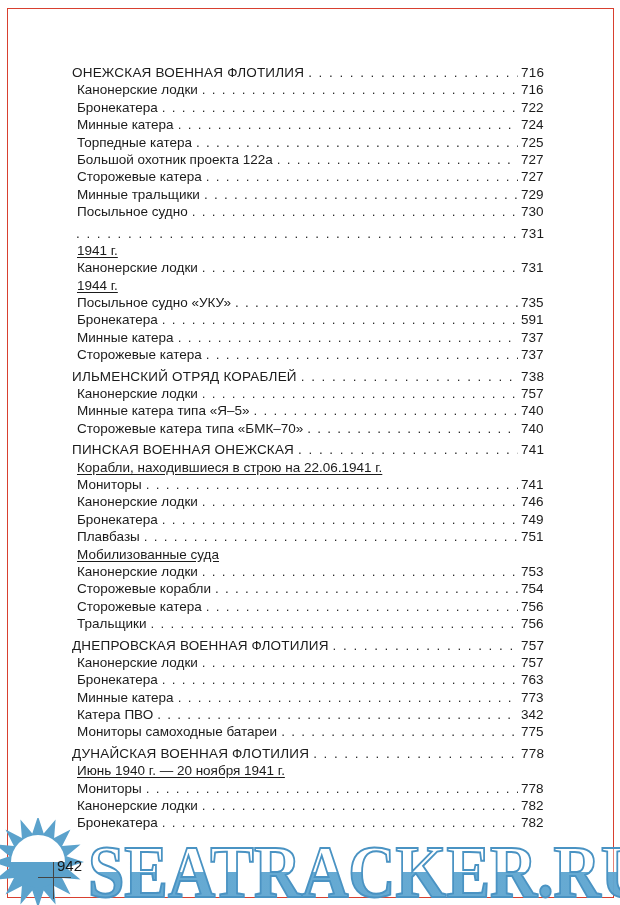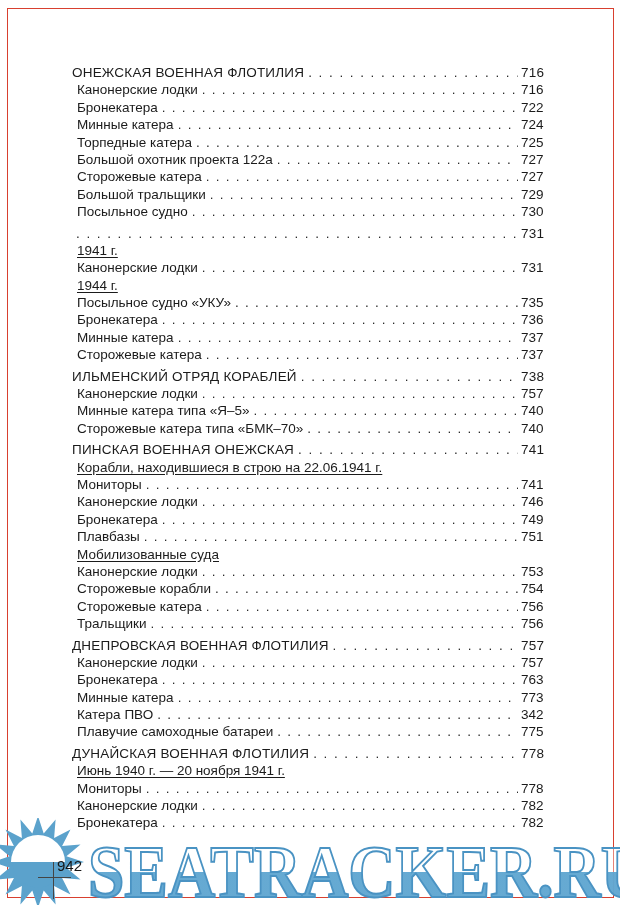--- a/index.html
+++ b/index.html
@@ -104,21 +104,21 @@
     <span class="lbl">Большой охотник проекта 122а</span>
     <span class="dots"></span>
     <span class="pg">727</span>
   </div>
     <div class="row item">
     <span class="lbl">Сторожевые катера</span>
     <span class="dots"></span>
     <span class="pg">727</span>
   </div>
     <div class="row item">
-    <span class="lbl">Большой тральщики</span>
+    <span class="lbl">Минные тральщики</span>
     <span class="dots"></span>
     <span class="pg">729</span>
   </div>
     <div class="row item">
     <span class="lbl">Посыльное судно</span>
     <span class="dots"></span>
     <span class="pg">730</span>
   </div>
     <div class="row section">
     <span class="dots"></span>
@@ -138,21 +138,21 @@
 
   </div>
     <div class="row item">
     <span class="lbl">Посыльное судно «УКУ»</span>
     <span class="dots"></span>
     <span class="pg">735</span>
   </div>
     <div class="row item">
     <span class="lbl">Бронекатера</span>
     <span class="dots"></span>
-    <span class="pg">736</span>
+    <span class="pg">591</span>
   </div>
     <div class="row item">
     <span class="lbl">Минные катера</span>
     <span class="dots"></span>
     <span class="pg">737</span>
   </div>
     <div class="row item">
     <span class="lbl">Сторожевые катера</span>
     <span class="dots"></span>
     <span class="pg">737</span>
@@ -249,21 +249,21 @@
     <span class="lbl">Минные катера</span>
     <span class="dots"></span>
     <span class="pg">773</span>
   </div>
     <div class="row item">
     <span class="lbl">Катера ПВО</span>
     <span class="dots"></span>
     <span class="pg">342</span>
   </div>
     <div class="row item">
-    <span class="lbl">Плавучие самоходные батареи</span>
+    <span class="lbl">Мониторы самоходные батареи</span>
     <span class="dots"></span>
     <span class="pg">775</span>
   </div>
     <div class="row section">
     <span class="lbl">ДУНАЙСКАЯ ВОЕННАЯ ФЛОТИЛИЯ</span>
     <span class="dots"></span>
     <span class="pg">778</span>
   </div>
     <div class="row group">
     <span class="lbl">Июнь 1940 г. — 20 ноября 1941 г.</span>

